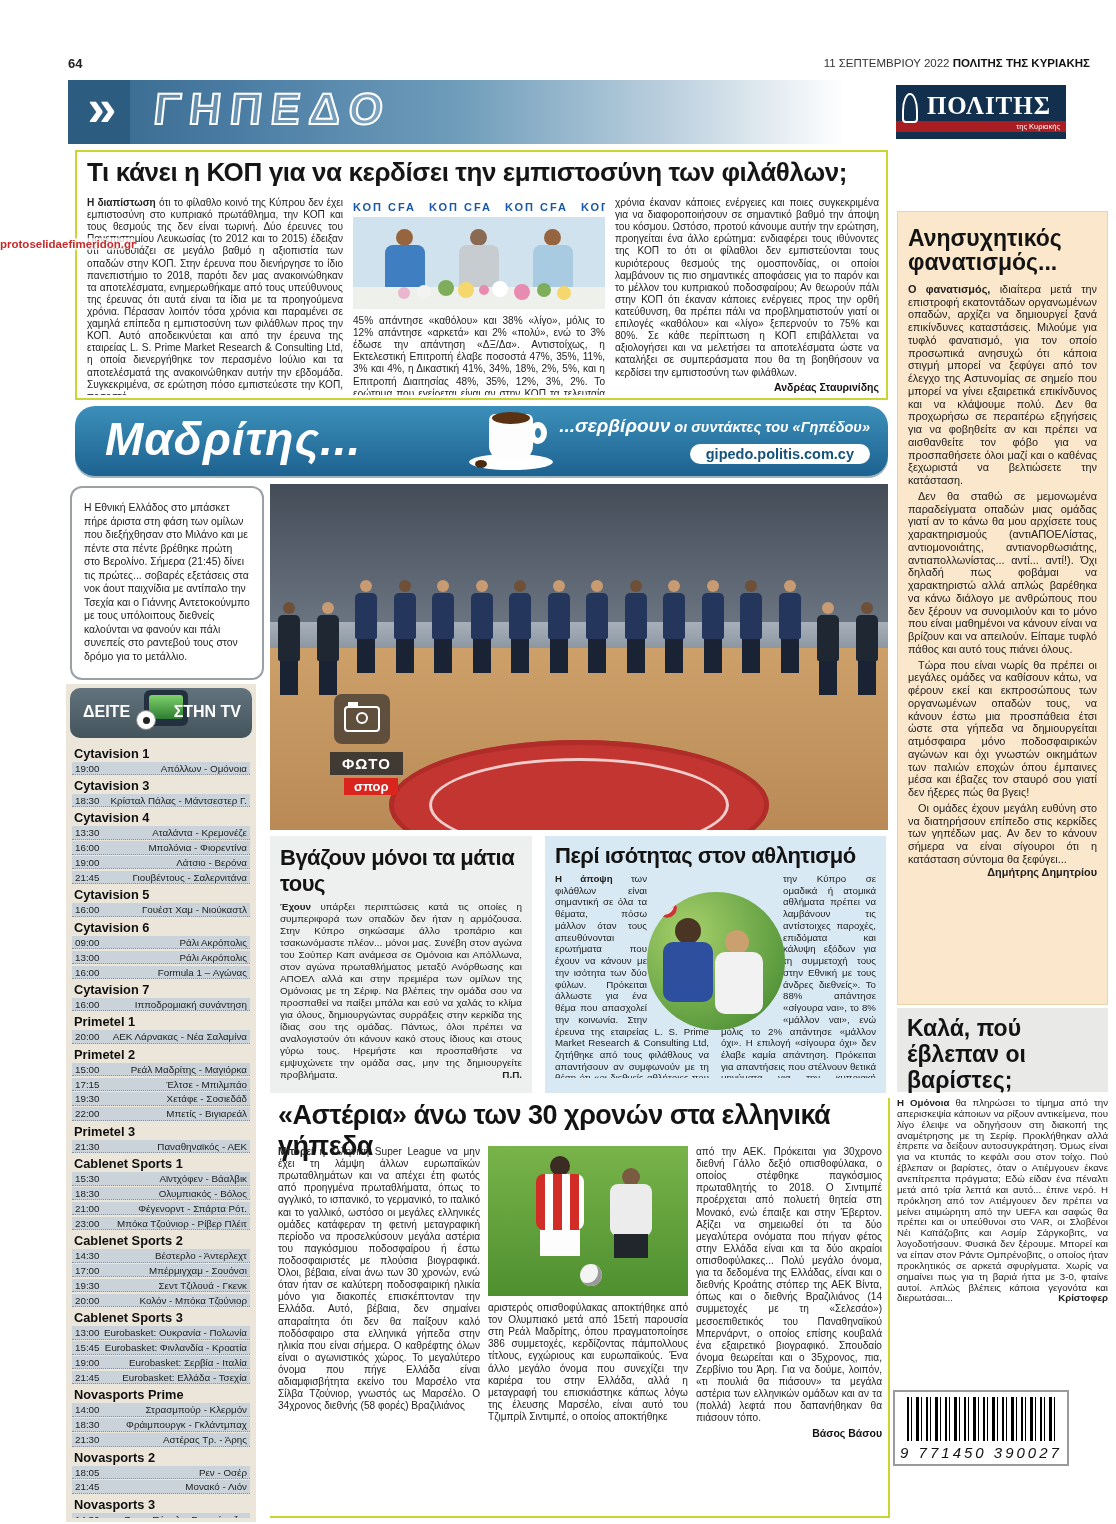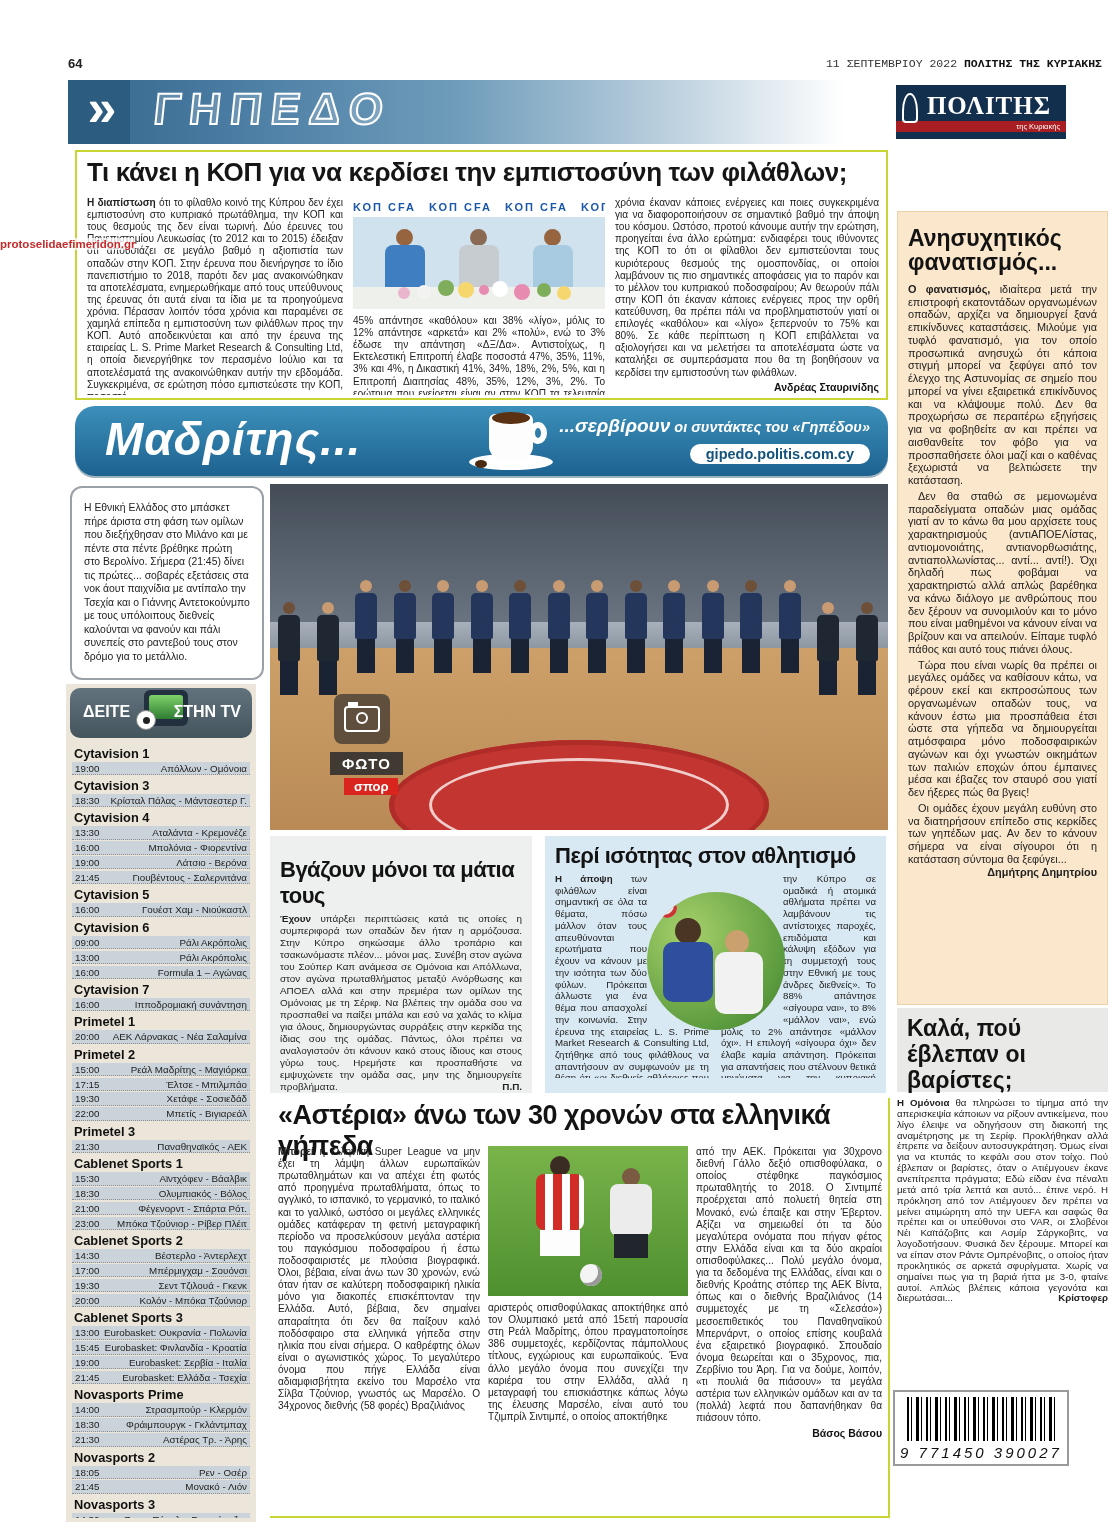--- a/index.html
+++ b/index.html
@@ -3,21 +3,21 @@
 <meta charset="utf-8">
 <style>
   * { margin:0; padding:0; box-sizing:border-box; }
   html,body { background:#d8d8d8; }
   body { font-family:"Liberation Sans", sans-serif; }
   .page { position:relative; width:1116px; height:1524px; background:#ffffff; margin:0 auto; overflow:hidden; }
   .abs { position:absolute; }
 
   
   .pgnum { left:68px; top:56px; font-size:13px; font-weight:bold; color:#222; }
-  .topright { right:14px; top:57px; font-size:11.5px; color:#333;font-family:Liberation Mono, monospace; }
+  .topright { right:26px; top:57px; font-size:11.5px; color:#333; }
   .topright b { color:#111; }
 
   
   .banner { left:68px; top:80px; width:1022px; height:64px;
     background:linear-gradient(90deg,#35678c 0%,#4a7ca3 16%,#6e9cba 38%,#b9cedd 58%,#ffffff 76%); }
   .chev { left:0; top:0; width:62px; height:64px; background:#2c5d80; color:#fff;
     font-size:52px; font-weight:bold; line-height:56px; text-align:center; letter-spacing:-6px; }
   .sectitle { left:86px; top:4px; font-size:44px; font-weight:800; letter-spacing:9px;
     color:rgba(255,255,255,0.18); -webkit-text-stroke:2px #ffffff; transform:skewX(-6deg); }
   .plogo { right:24px; top:5px; width:170px; height:54px; background:#132f4e;
@@ -101,21 +101,21 @@
   .tvicon .scr { position:absolute; left:13px; top:11px; width:34px; height:24px; background:linear-gradient(#7fd16a,#2e7d32); border-radius:3px; }
   .tvicon .ball { position:absolute; left:0px; top:26px; width:20px; height:20px; background:#fff; border-radius:50%; border:1px solid #888; }
   .tvicon .ball::after { content:""; position:absolute; left:6px; top:6px; width:7px; height:7px; background:#222; border-radius:50%; }
   .tvlist { position:absolute; left:6px; right:6px; top:60px; bottom:4px; overflow:hidden; }
   .tvch { font-size:12.8px; font-weight:bold; color:#101010; padding:1.5px 0 1px 2px; }
   .tvrow { position:relative; height:13.4px; background:#c9d3d9; margin-bottom:1.5px; border-bottom:1px dotted #8f8f8f; }
   .tvtime { position:absolute; left:3px; top:1px; font-size:9.8px; color:#222; }
   .tvprog { position:absolute; right:3px; top:1px; font-size:9.8px; color:#222; }
 
   
-  .eyes { left:270px; top:836px; width:262px; height:257px; background:#eef0ef; padding:21px 10px; }
+  .eyes { left:270px; top:836px; width:262px; height:257px; background:#eef0ef; padding:9px 10px; }
   .eyes h2, .equality h2 { font-size:22px; font-weight:bold; color:#131313; letter-spacing:-0.5px; margin-bottom:4px; }
   .eyes .bd { font-size:9.9px; line-height:1.21; text-align:justify; color:#222; height:200px; overflow:hidden; }
   .byl-in { font-weight:bold; float:right; }
   .equality { left:545px; top:836px; width:341px; height:257px; background:#d9e9f3; padding:7px 10px; }
   .equality .cols { position:relative; height:205px; overflow:hidden; }
   .eqc { position:absolute; top:0; height:205px; font-size:9.7px; line-height:1.21; text-align:justify; color:#222; overflow:hidden; }
   .eqc.c1 { left:0; width:154px; }
   .eqc.c2 { left:166px; width:155px; }
   .cut-r { float:right; width:58px; height:112px; margin:30px 0 4px 4px; }
   .cut-l { float:left; width:58px; height:112px; margin:30px 4px 4px 0; }

